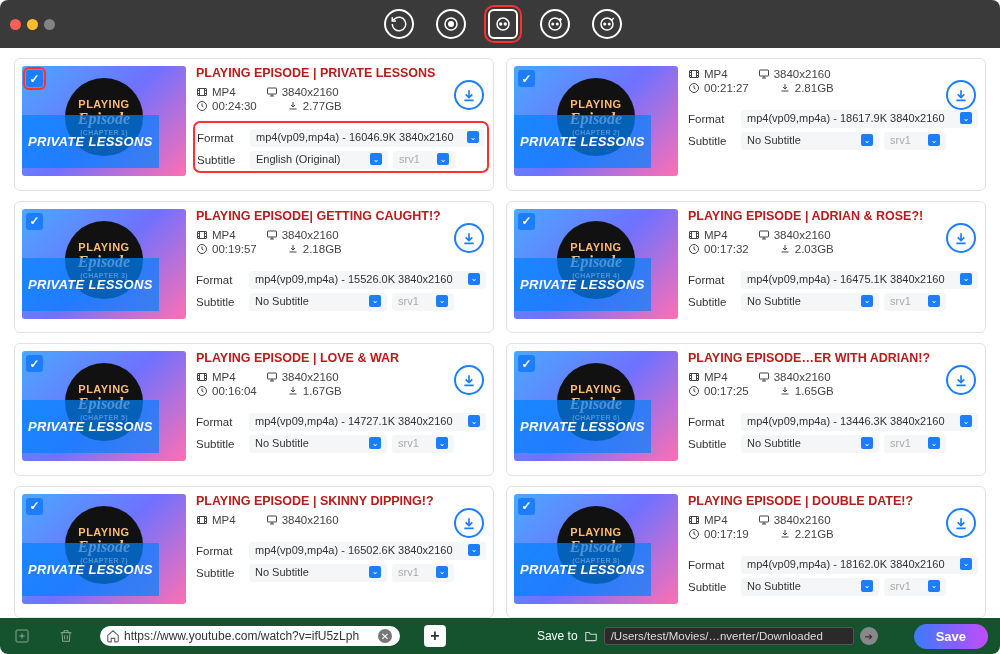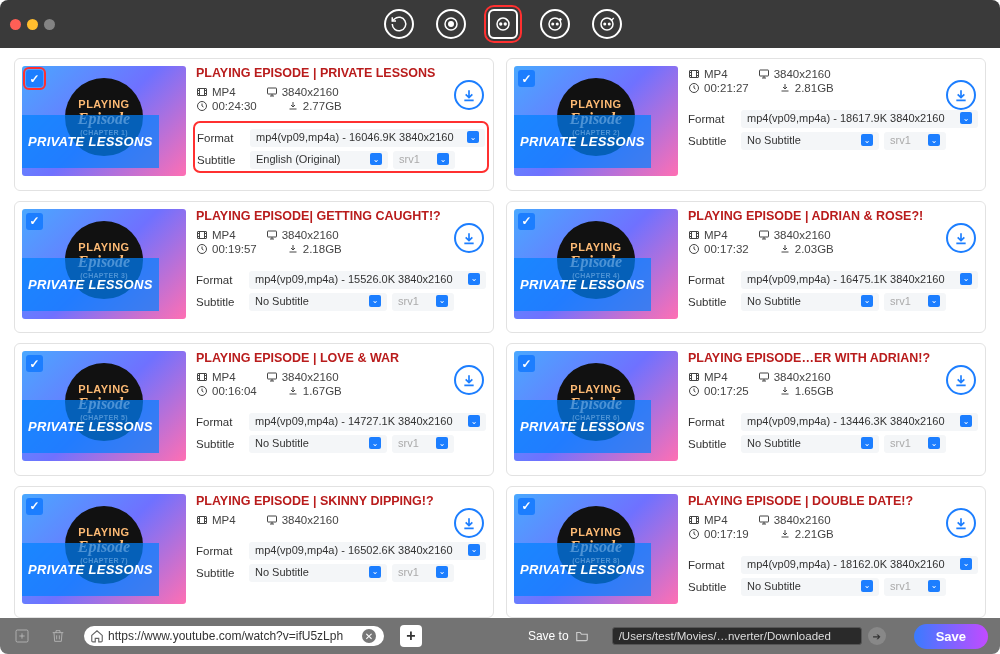--- a/index.html
+++ b/index.html
@@ -113,36 +113,36 @@
   display:flex; align-items:flex-start; justify-content:space-between;
   height:18px;
 }
 .sel.short{ flex:0 0 138px;}
 .sel.srv { flex:0 0 62px; color:#aaa;}
 .sel .chev{
   width:12px;height:12px; background:#1c7eff; border-radius:2px;
   display:flex;align-items:center;justify-content:center;color:#fff;font-size:8px;
 }
 .footer {
-  height: 36px; background:#737373;
-  display:flex; align-items:center; padding:0 12px; gap:16px;
+  height: 36px; background:#14532d;
+  display:flex; align-items:center; padding:0 12px; gap:24px;
   color:#fff; font-size:12px;
 }
 .ftricon{ width:20px;height:20px; display:flex;align-items:center;justify-content:center;}
 .ftricon svg{width:16px;height:16px;stroke:#ccc;fill:none;}
 .urlbox{
   background:#fff; color:#333; border-radius:12px;
   padding:3px 8px 3px 24px; width:300px; position:relative;
   font-size:12px; display:flex; align-items:center;
 }
 .urlbox .home{position:absolute;left:6px;top:3px;width:14px;height:14px;}
 .urlbox .clr{margin-left:auto;width:14px;height:14px;background:#777;border-radius:50%;color:#fff;font-size:10px;display:flex;align-items:center;justify-content:center;}
 .plusbox{width:22px;height:22px;background:#fff;border-radius:4px;display:flex;align-items:center;justify-content:center;color:#333;font-weight:700;font-size:16px;}
 .saveto{margin-left:auto;display:flex;align-items:center;gap:6px;}
-.pathbox{ background:#2a2a2a;border:1px solid #555;border-radius:3px;padding:2px 6px;color:#ddd;font-size:11.5px;width:250px;white-space:nowrap;overflow:hidden;margin-left:17px;}
+.pathbox{ background:#2a2a2a;border:1px solid #555;border-radius:3px;padding:2px 6px;color:#ddd;font-size:11.5px;width:250px;white-space:nowrap;overflow:hidden;}
 .gobox{width:18px;height:18px;background:#888;border-radius:50%;display:flex;align-items:center;justify-content:center;color:#333;font-size:10px;}
 .startbtn{
   margin-left:12px;
   background: linear-gradient(90deg,#3a7bff,#c24bff);
   color:#fff; border-radius:14px;
   padding:5px 22px; font-weight:600; font-size:13px;
 }
 </style>
 </head>
 <body>

